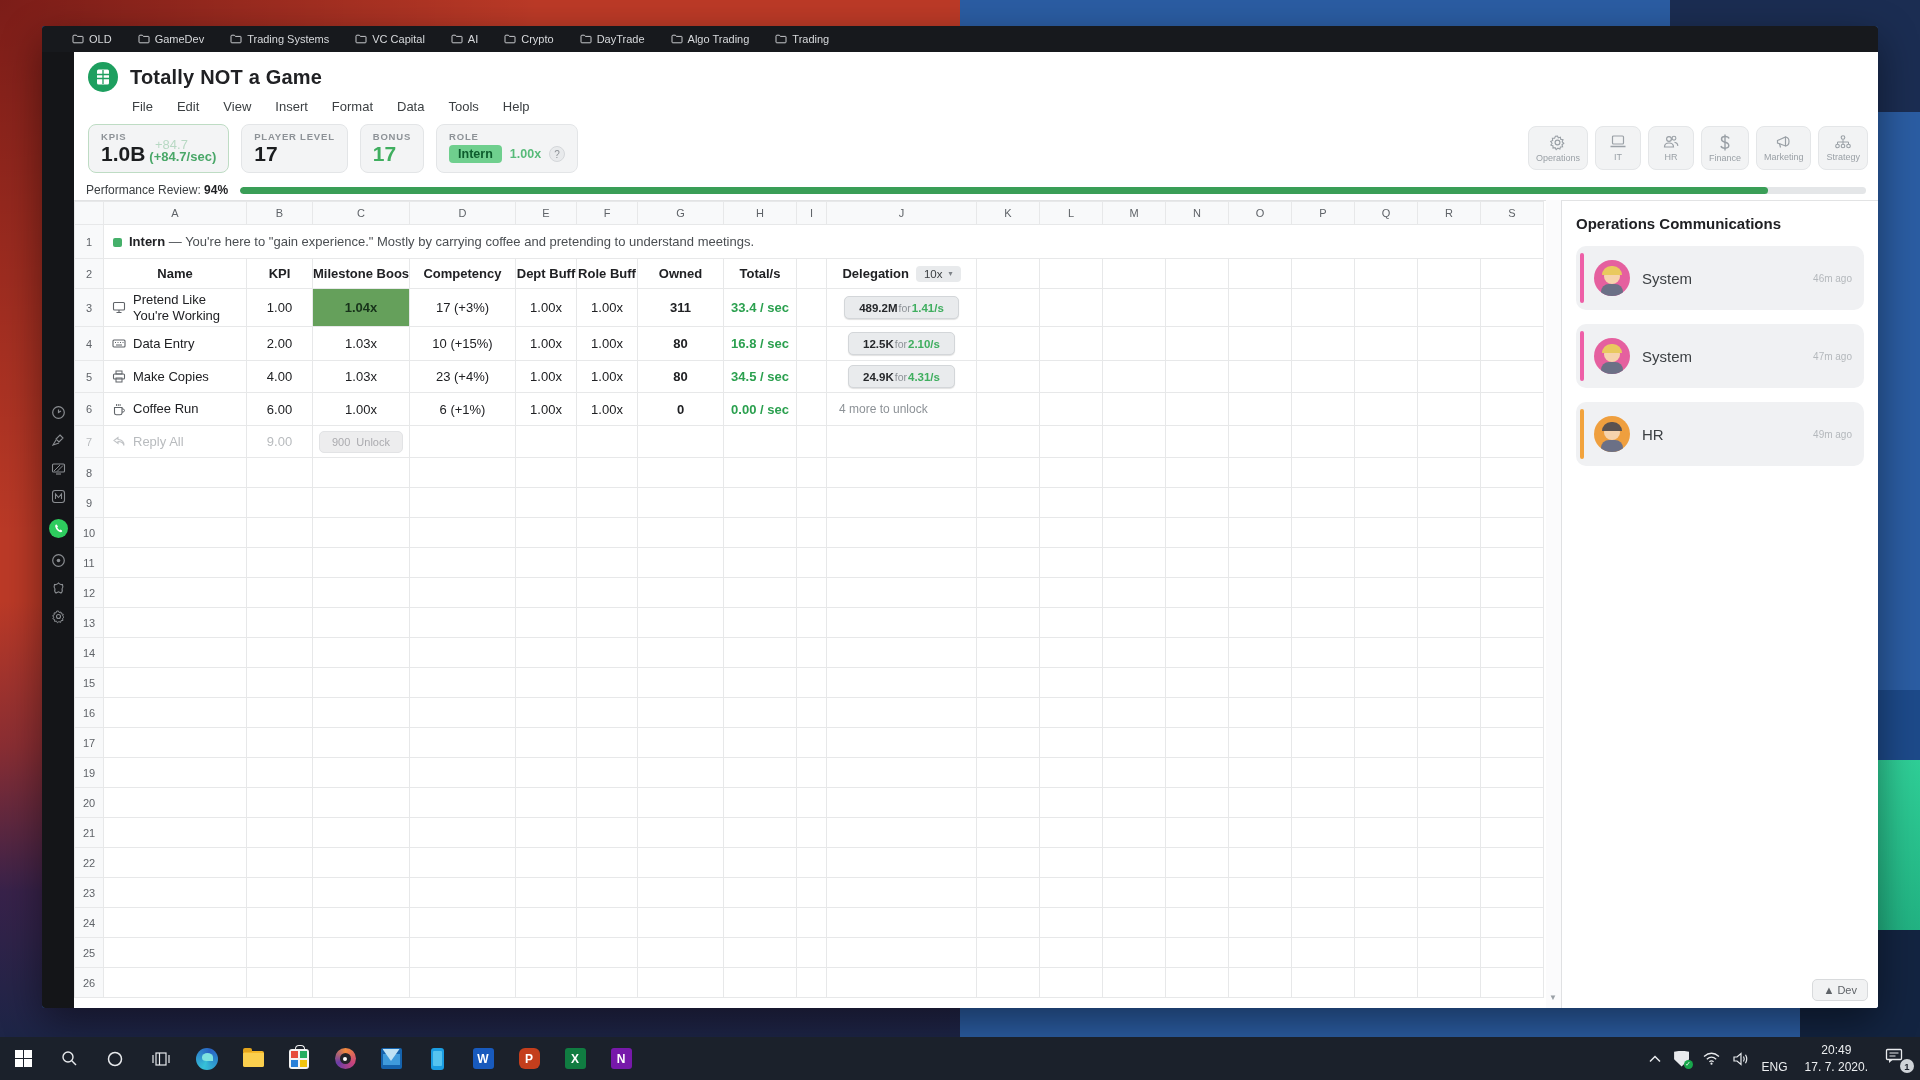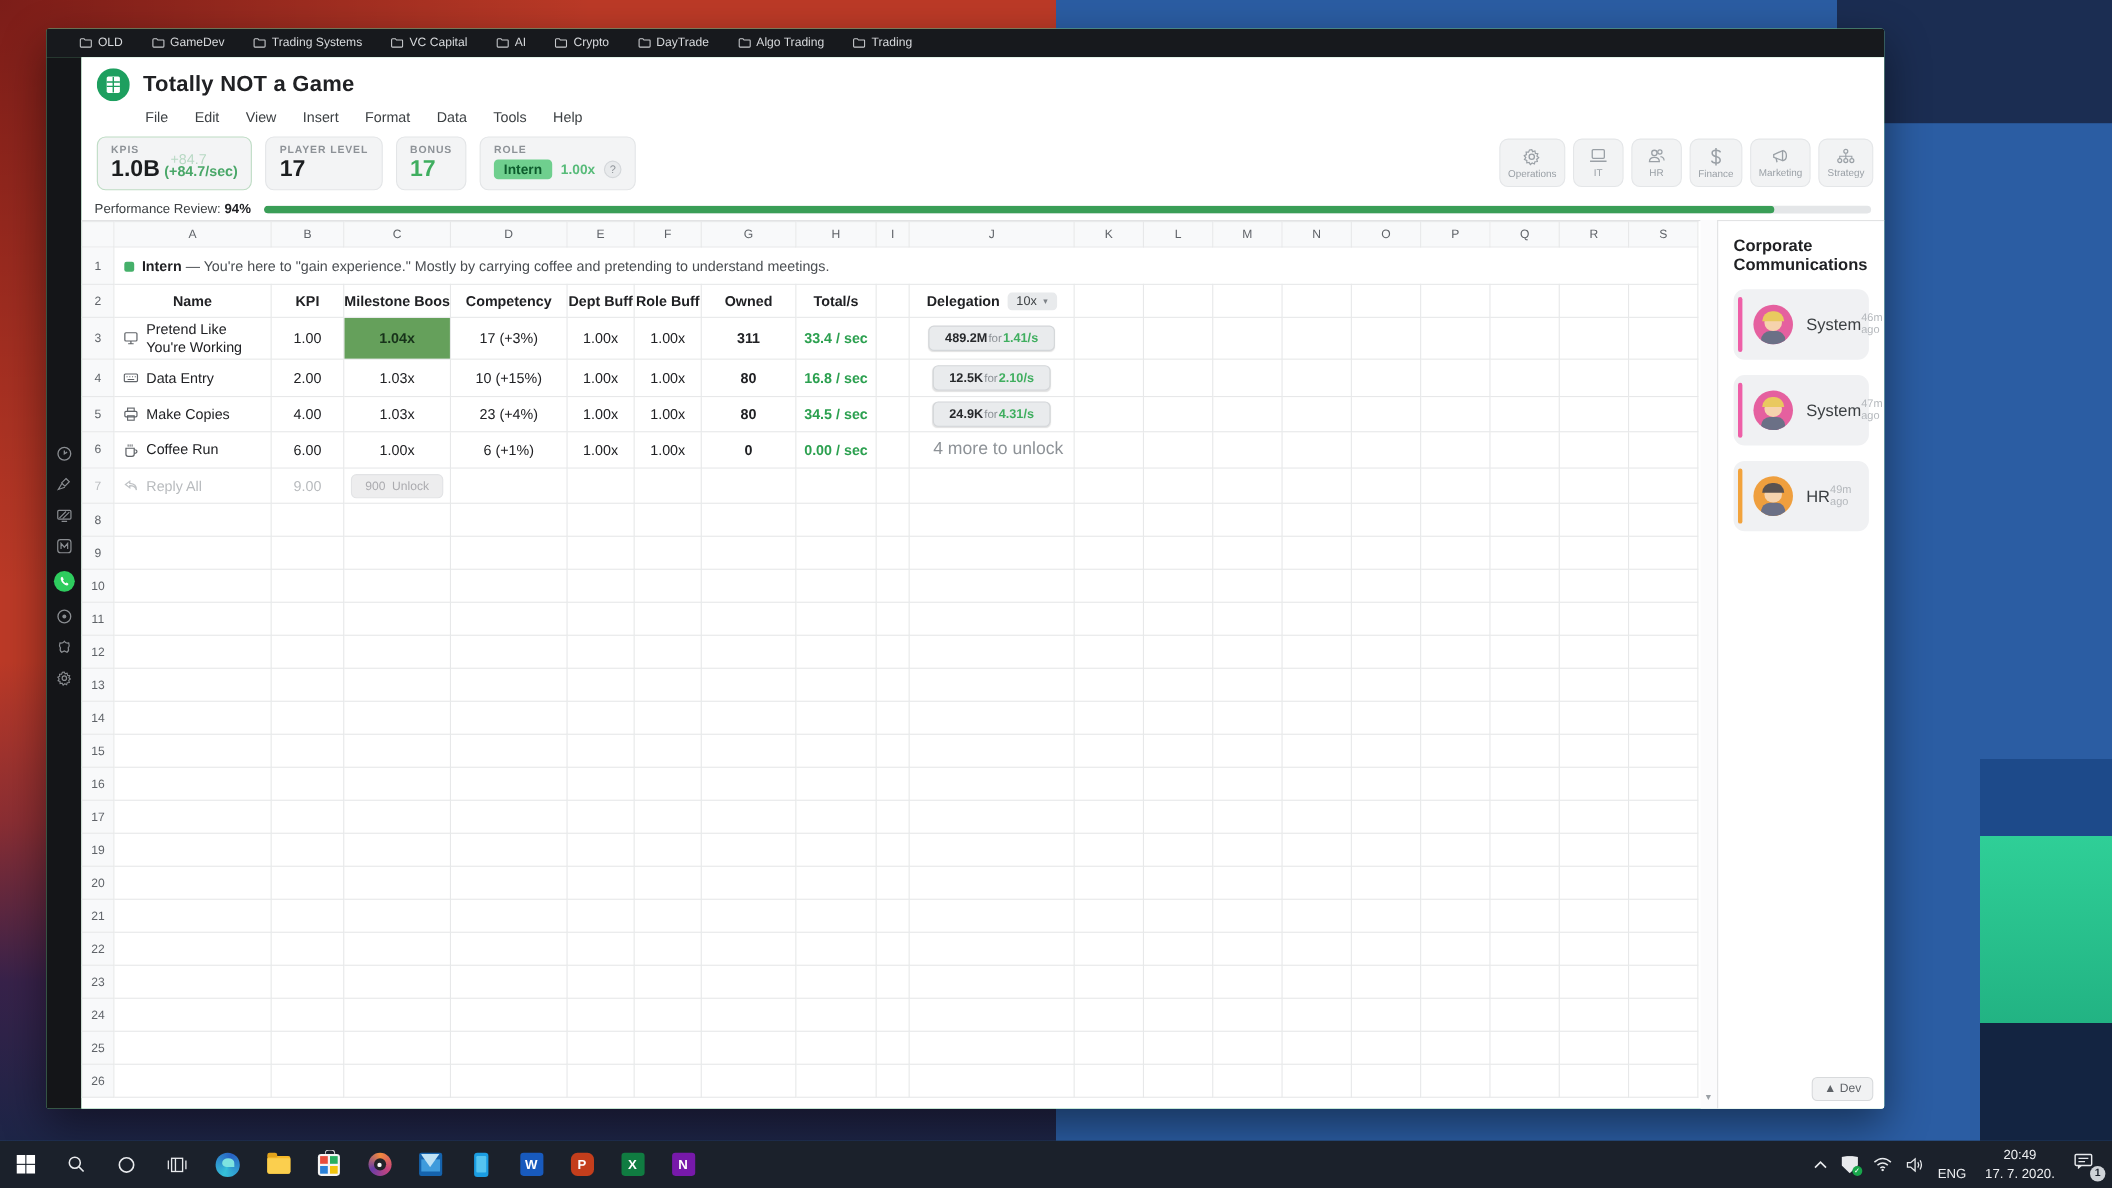--- a/index.html
+++ b/index.html
@@ -11,22 +11,22 @@
     background:linear-gradient(180deg,#bc3a27 0%,#bc3a27 58%,#8a2e33 72%,#38224a 86%,#1d2547 100%); }
   .bg-left::before { content:""; position:absolute; inset:0;
     background:radial-gradient(circle at 0 0, rgba(60,0,10,.5), transparent 38%); }
   .bg-topright { position:absolute; right:0; top:0; width:250px; height:112px; background:#1b2d52; }
   .bg-band { position:absolute; right:0; top:690px; width:120px; height:70px; background:#1d4a8a; }
   .bg-green { position:absolute; right:0; top:760px; width:120px; height:170px;
     background:linear-gradient(180deg,#2fcf97,#22b383); }
   .bg-navy { position:absolute; right:0; top:930px; width:120px; height:107px; background:#132441; }
 
   
-  #window { position:absolute; left:42px; top:26px; width:1671px; height:982px;
-    background:#86efac; border-radius:3px; overflow:hidden; box-shadow:0 14px 40px rgba(0,0,0,.45); }
+  #window { position:absolute; left:42px; top:26px; width:1836px; height:982px;
+    background:#3b82f6; border-radius:3px; overflow:hidden; box-shadow:0 14px 40px rgba(0,0,0,.45); }
   #bookmarks { position:absolute; left:0; top:0; right:0; height:26px; background:#17191d;
     display:flex; align-items:center; gap:26px; padding-left:30px; }
   .bm { display:flex; align-items:center; gap:5px; color:#d7d9dc; font-size:11px; cursor:default; }
   .bm svg { display:block; }
   #strip { position:absolute; left:0; top:26px; width:32px; bottom:0; background:#141518;
     display:flex; flex-direction:column; align-items:center; padding-top:352px; gap:11px; }
   .strip-ic { width:17px; height:17px; display:flex; align-items:center; justify-content:center; }
   .wa-badge { width:19px; height:19px; border-radius:50%; background:#2ecc5e;
     display:flex; align-items:center; justify-content:center; margin:3px 0; }
 
@@ -83,21 +83,21 @@
   .name-flex { display:flex; align-items:center; gap:7px; }
   .owned { font-weight:700; }
   .total { font-weight:700; color:#2ba04f; }
   .boost-hot { background:#65a05b; color:#17321a; font-weight:600; }
   .deleg { display:inline-flex; align-items:center; gap:1px; background:#e9ebed; border:1px solid #d3d6d9;
     border-radius:5px; height:23px; padding:0 14px; cursor:pointer; box-shadow:0 1px 1px rgba(0,0,0,.12);
     font-family:inherit; }
   .deleg .cost { font-size:11.5px; font-weight:700; color:#26282b; }
   .deleg .for { font-size:10.5px; color:#8d9297; }
   .deleg .rate { font-size:11.5px; font-weight:700; color:#3fae5f; }
-  .unlock-note { font-size:16px; color:#8d9297; text-align:center; padding-left:12px; }
+  .unlock-note { font-size:12px; color:#8d9297; text-align:left; padding-left:12px; }
   .deleg-head { display:flex; align-items:center; justify-content:center; gap:7px; }
   .mult-pill { display:inline-flex; align-items:center; gap:6px; background:#e8eaec; border-radius:4px;
     font-size:11.5px; font-weight:400; color:#3c4043; padding:2px 8px; cursor:pointer; }
   .mult-pill .chev { font-size:8px; color:#7d8287; }
   tr.r7 td, tr.r7 th { color:#b8bbbe; }
   .locked-btn { background:#ededee; border:1px solid #e2e3e5; border-radius:5px; height:22px; padding:0 12px;
     font-size:11px; color:#ababaf; display:inline-flex; align-items:center; gap:6px; cursor:default; font-family:inherit; }
 
   #vscroll { position:absolute; left:1472px; top:148px; bottom:0; width:15px; background:#fbfbfc; }
   #vscroll .arrow { position:absolute; bottom:6px; left:3px; font-size:8px; color:#9aa0a6; }
@@ -1072,21 +1072,21 @@
               </tr>
             </tbody>
         </table>
       </div>
 
       <div id="vscroll">
         <span class="arrow">▼</span>
       </div>
 
       <div id="comms">
-        <div id="comms-title">Corporate Communications</div>
+        <div id="comms-title">Operations Communications</div>
         <div class="msg pink">
           <span class="avatar">
               <span class="face"></span>
               <span class="hair"></span>
               <span class="body"></span>
             </span>
           <span class="msg-name">System</span>
           <span class="msg-time">46m ago</span>
         </div>
         <div class="msg pink">

